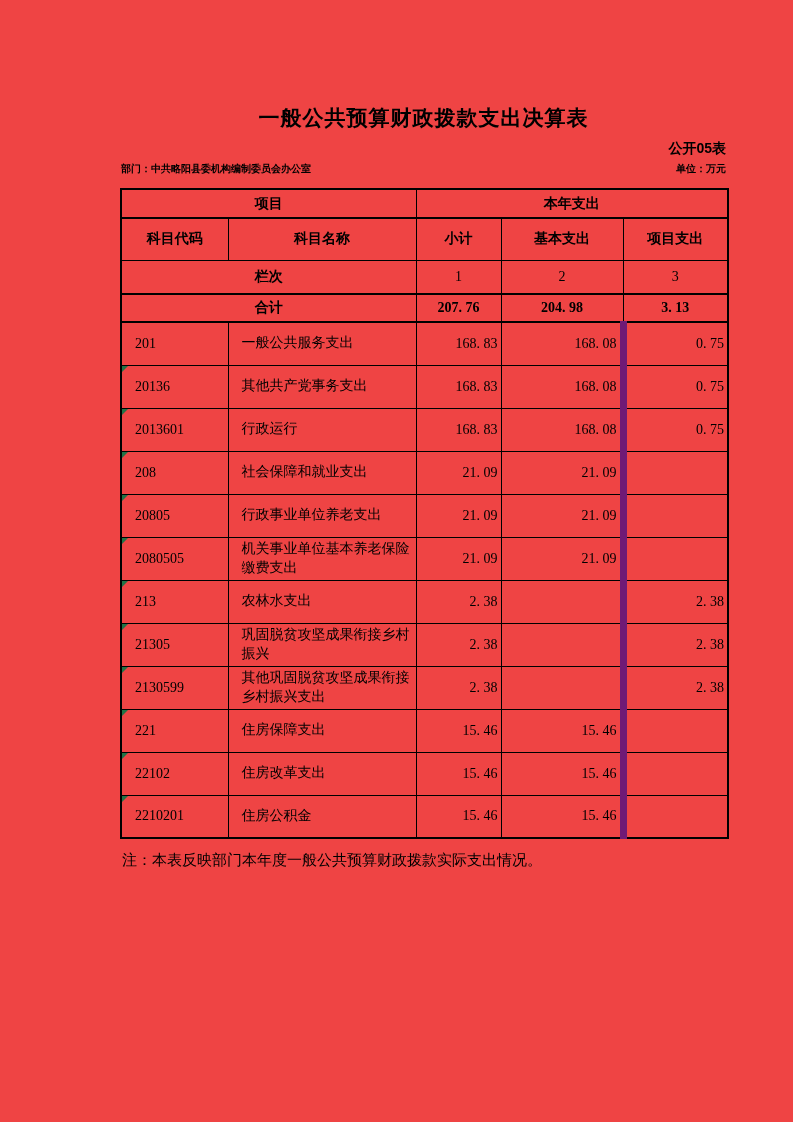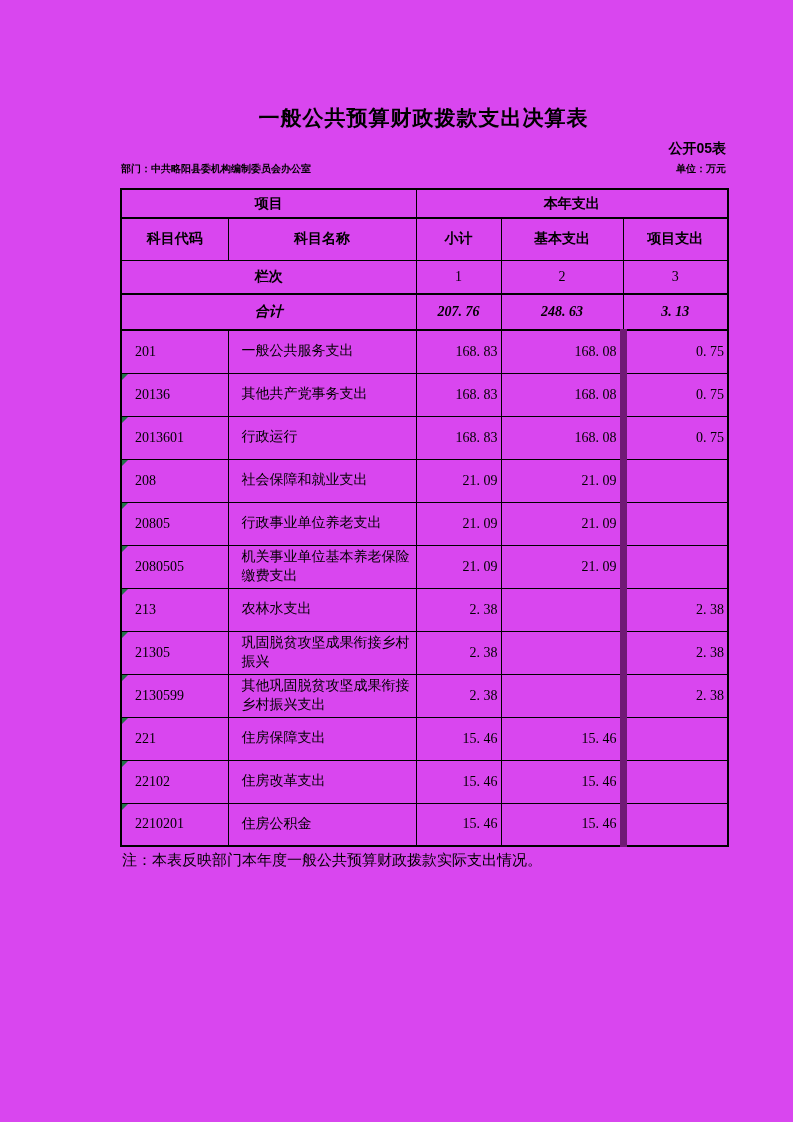--- a/index.html
+++ b/index.html
@@ -1,21 +1,21 @@
 <!DOCTYPE html>
 <html style="--marker-color: #217346;"><head>
 <meta charset="utf-8">
 <style>
   * { box-sizing: border-box; }
   html,body { margin:0; padding:0; background:#888; }
   .page {
     position: relative;
     width: 793px; height: 1122px;
     margin: 0 auto;
-    background: #d946ef;
+    background: #ef4444;
     color: #000;
     font-family: "Liberation Serif", "DejaVu Serif", serif;
     overflow: hidden;
   }
   .content { position:absolute; left:120px; top:0; width:607px; }
 
   .title {
     position:absolute; top:104px; left:0; right:0;
     margin:0; text-align:center;
     font-size:21px; font-weight:bold;
@@ -42,21 +42,21 @@
   }
   table.budget td {
     border:1px solid #000;
     font-size:14px;
     padding:0 3px;
     overflow:hidden;
   }
   tr.h1row  td { height:29px;margin-top:36px; }
   tr.h2row  td { height:42px; }
   tr.h3row  td { height:34px;margin-left:6px; }
-  tr.totalrow td { height:36px;font-style:italic; }
+  tr.totalrow td { height:28px; }
   tr.datarow  td { height:43px;padding-left:13px; }
 
   td.hd {
     text-align:center; vertical-align:middle;
     font-weight:bold;
     font-family:"Liberation Sans","DejaVu Sans",sans-serif;
   }
   td.ctr  { text-align:center; vertical-align:middle; }
   td.code { text-align:left; vertical-align:middle; position:relative; padding-left:2px; }
   td.name { text-align:left; vertical-align:middle; padding-left:4px; line-height:1.35; }
@@ -118,21 +118,21 @@
         </tr>
         <tr class="h3row">
           <td colspan="2" class="hd">栏次</td>
           <td class="ctr">1</td>
           <td class="ctr">2</td>
           <td class="ctr">3</td>
         </tr>
         <tr class="totalrow">
           <td colspan="2" class="hd">合计</td>
           <td class="num bold">207. 76</td>
-          <td class="num bold">248. 63</td>
+          <td class="num bold">204. 98</td>
           <td class="num bold">3. 13</td>
         </tr>
 
         <tr class="datarow">
           <td class="code"><span>201</span></td>
           <td class="name">一般公共服务支出</td>
           <td class="num">168. 83</td>
           <td class="num divR">168. 08</td>
           <td class="num divL">0. 75</td>
         </tr>

